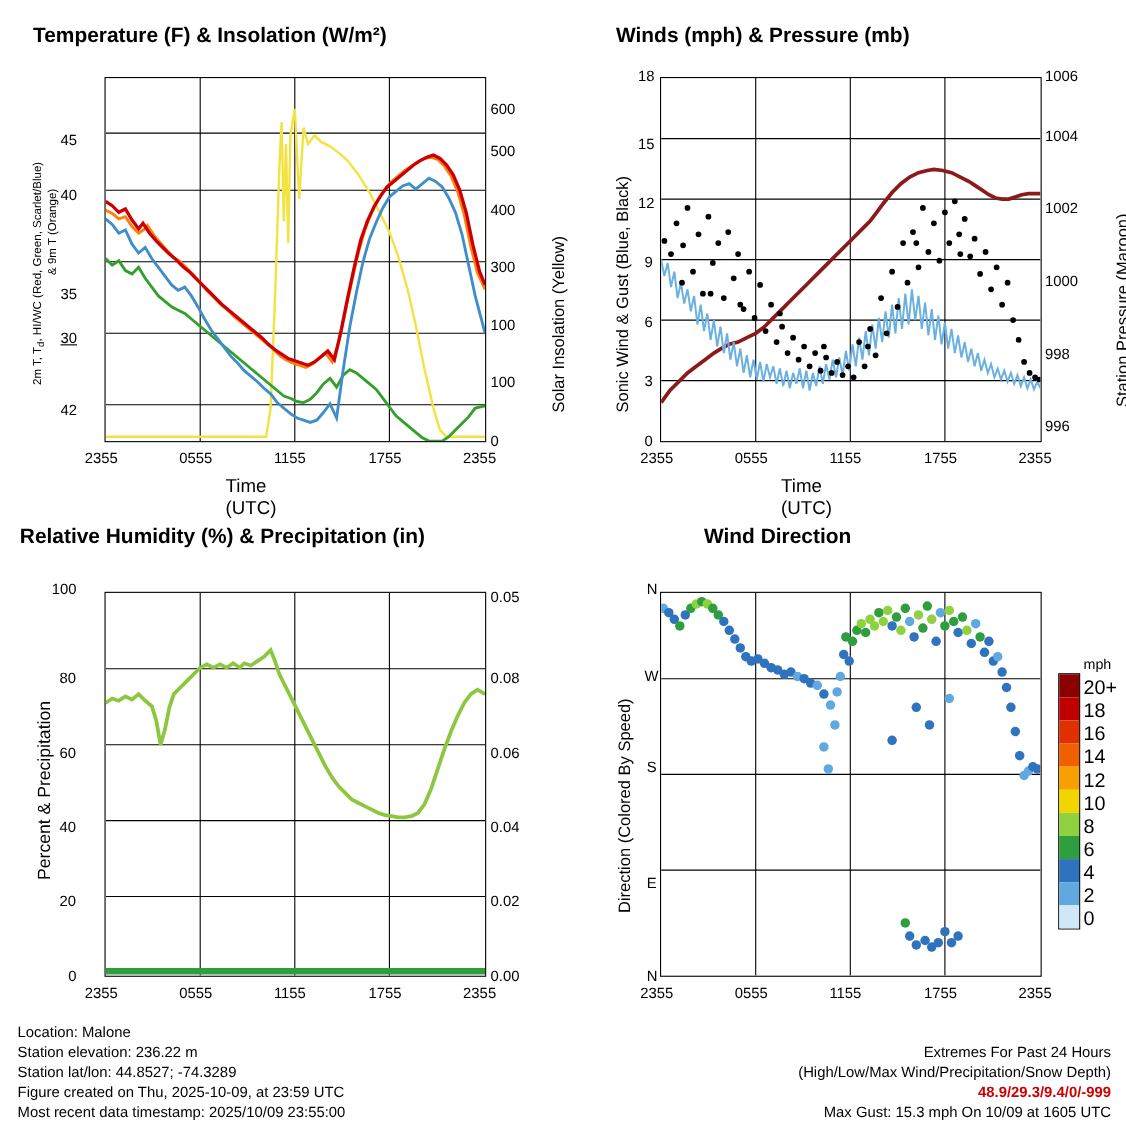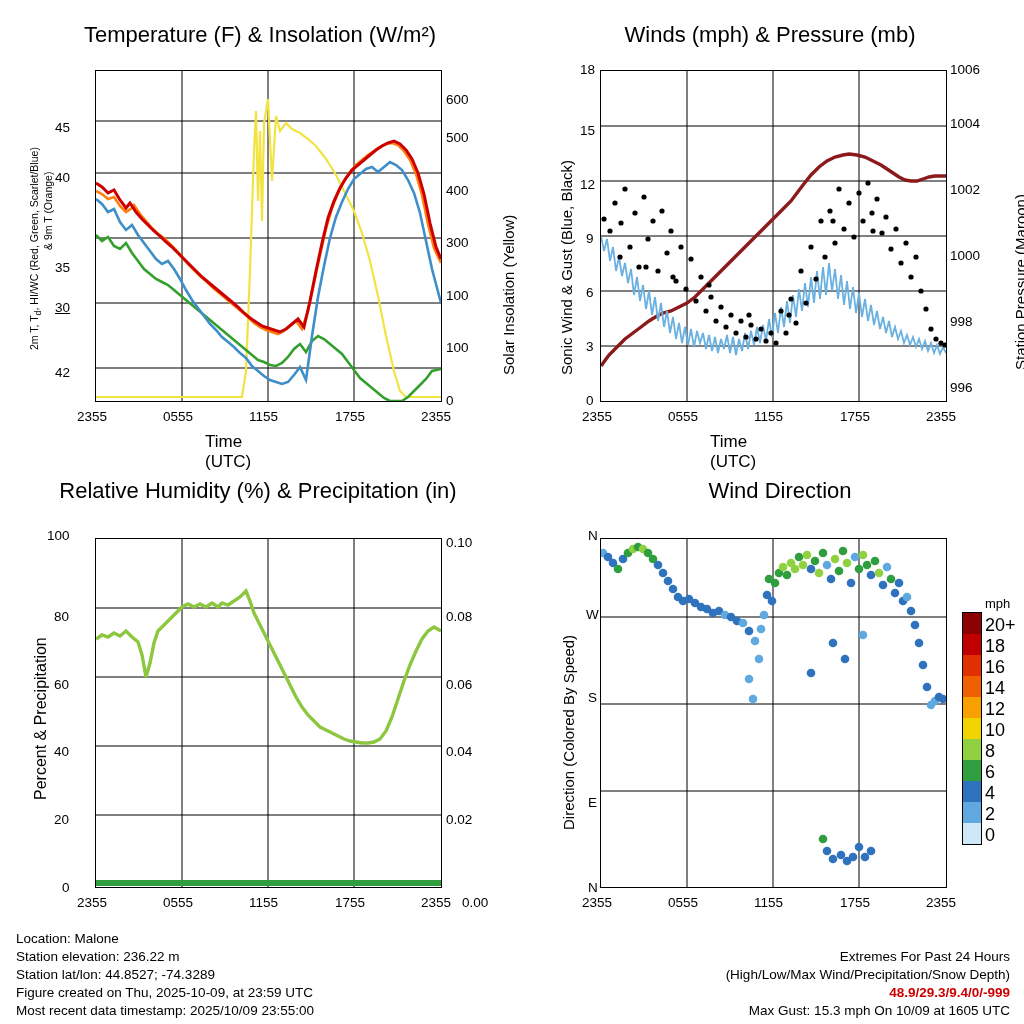--- a/index.html
+++ b/index.html
@@ -1,19 +1,19 @@
 <!DOCTYPE html>
 <html><head>
 <meta charset="utf-8">
 <style>
   html,body{margin:0;padding:0;}
   body{width:1024px;height:1024px;background:#ffffff;font-family:"Liberation Sans",sans-serif;color:#000;overflow:hidden;}
   .page{position:relative;width:1024px;height:1024px;}
   .panel{position:absolute;}
-  .ptitle{position:absolute;text-align:center;font-size:22px;color:#000;}
+  .ptitle{position:absolute;text-align:left;font-size:19px;color:#000;font-weight:bold;}
   .axlabel{position:absolute;font-size:15px;}
   .axlabel.rot{transform-origin:0 0;white-space:nowrap;}
   .tick{position:absolute;font-size:13.5px;}
   .plotbox{position:absolute;border:1px solid #000;background:#fff;overflow:hidden;}
   svg{display:block;}
   .footer{position:absolute;font-size:13.5px;line-height:18px;}
   .footer-right{position:absolute;font-size:13.5px;line-height:18px;text-align:right;}
   .credit{position:absolute;width:1024px;text-align:center;font-size:12px;color:#9a9a9a;}
   .red{color:#cc0000;font-weight:bold;}
   .legend-title{position:absolute;font-size:13px;}
@@ -213,26 +213,26 @@
 
     <div class="axlabel rot" style="left:32px;top:800px;transform:rotate(-90deg);font-size:16px;">Percent &amp; Precipitation</div>
 
     <div class="tick" style="left:62px;top:880px;">0</div>
     <div class="tick" style="left:54px;top:812px;">20</div>
     <div class="tick" style="left:54px;top:744px;">40</div>
     <div class="tick" style="left:54px;top:677px;">60</div>
     <div class="tick" style="left:54px;top:609px;">80</div>
     <div class="tick" style="left:47px;top:528px;">100</div>
 
-    <div class="tick" style="left:462px;top:880px;margin-top:15px;">0.00</div>
+    <div class="tick" style="left:446px;top:880px;">0.00</div>
     <div class="tick" style="left:446px;top:812px;">0.02</div>
     <div class="tick" style="left:446px;top:744px;">0.04</div>
     <div class="tick" style="left:446px;top:677px;">0.06</div>
     <div class="tick" style="left:446px;top:609px;">0.08</div>
-    <div class="tick" style="left:446px;top:535px;">0.10</div>
+    <div class="tick" style="left:446px;top:535px;">0.05</div>
 
     <div class="plotbox" style="left:95px;top:538px;width:345px;height:348px;">
       <svg width="345" height="348" viewBox="0 0 345 348">
         <g stroke="#000" stroke-width="1">
           <line x1="86" y1="0" x2="86" y2="348"></line>
           <line x1="172" y1="0" x2="172" y2="348"></line>
           <line x1="258" y1="0" x2="258" y2="348"></line>
           <line x1="0" y1="69" x2="345" y2="69"></line>
           <line x1="0" y1="138" x2="345" y2="138"></line>
           <line x1="0" y1="207" x2="345" y2="207"></line>

